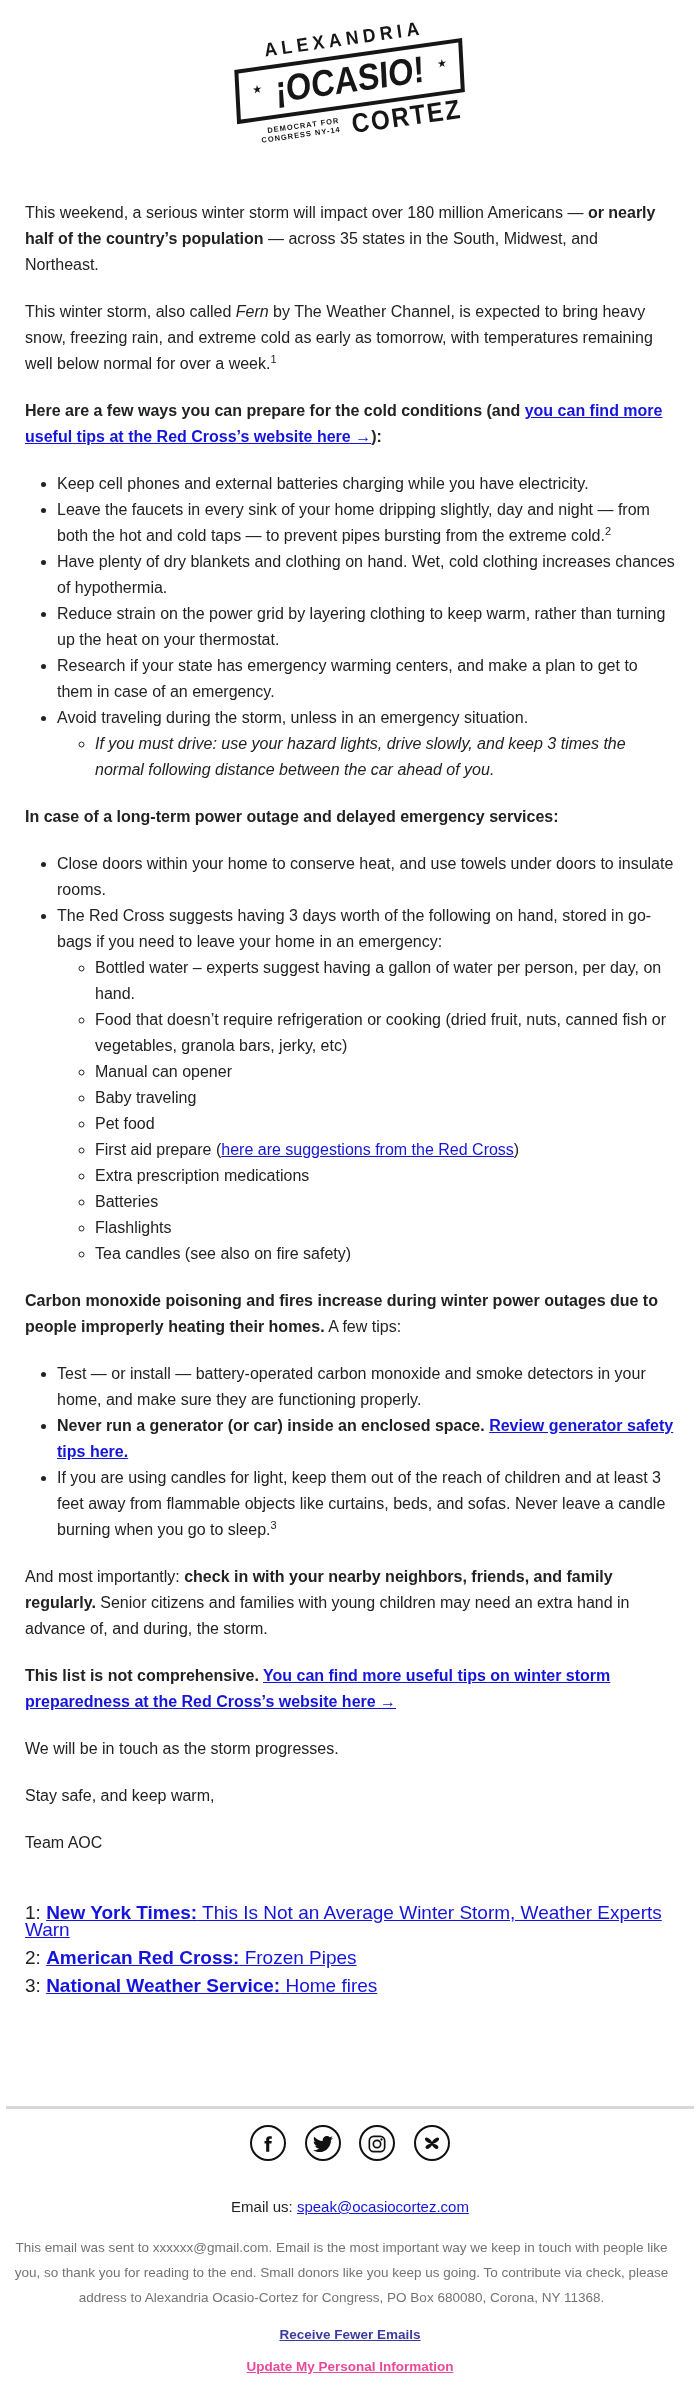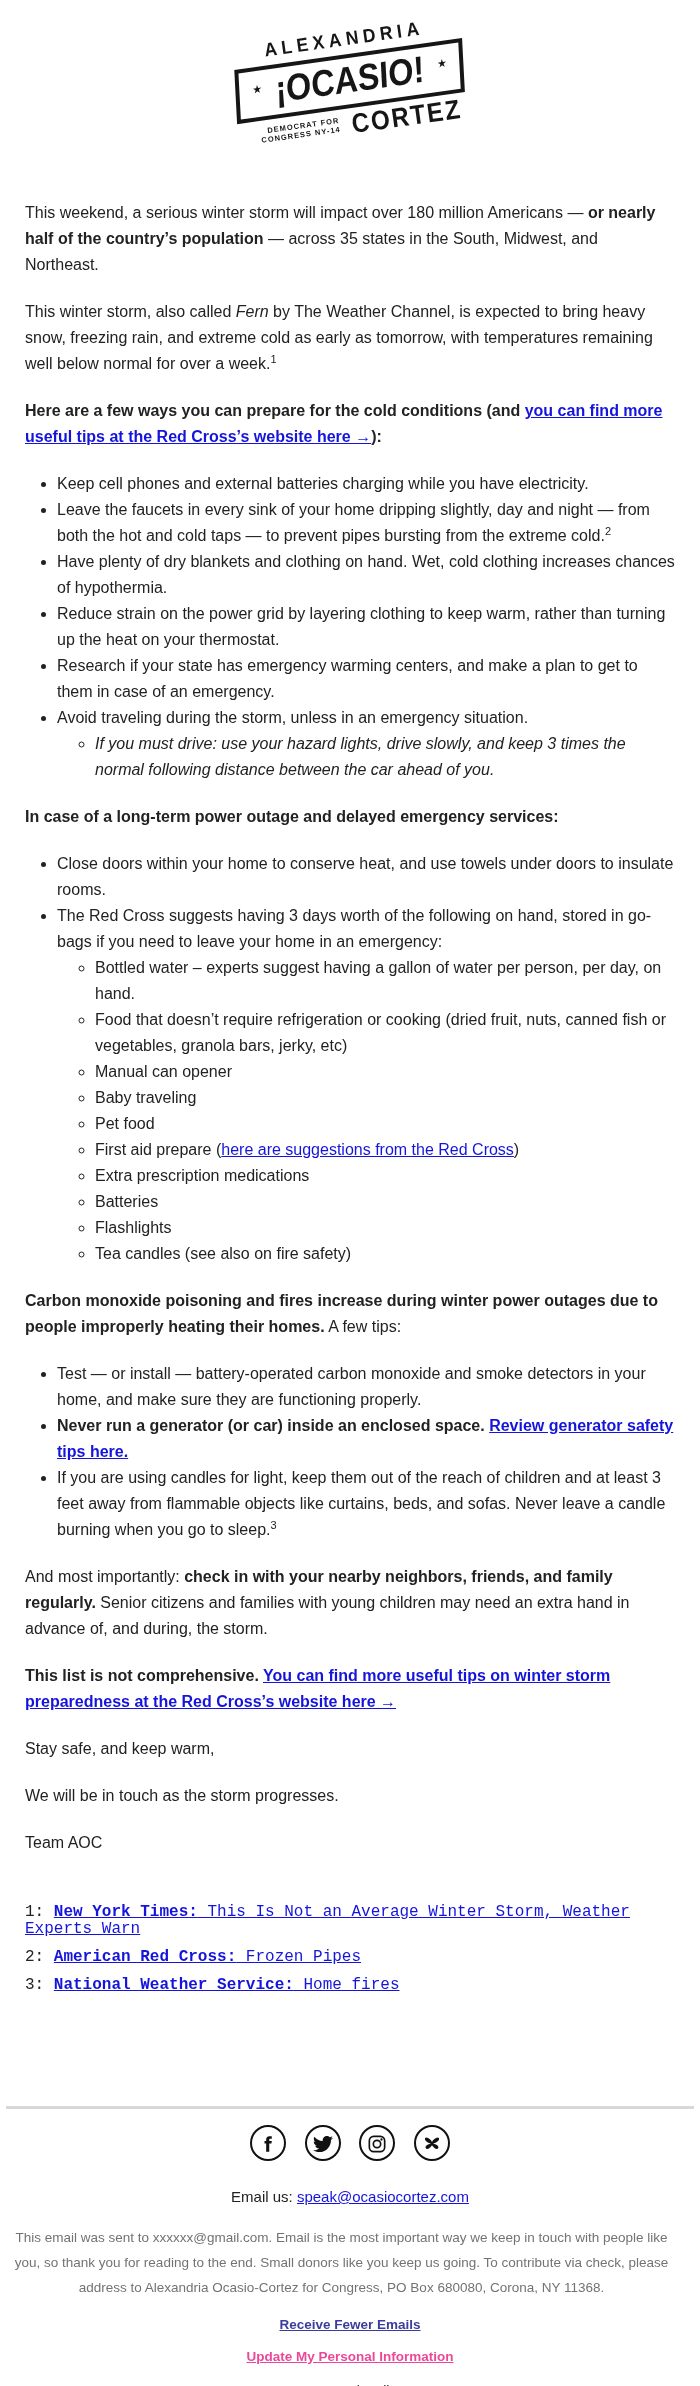--- a/index.html
+++ b/index.html
@@ -37,32 +37,32 @@
   a { color: #1414dd; text-decoration: underline; cursor: pointer; }
   a.bold-link { font-weight: 700; }
   sup { font-size: 11px; line-height: 0; }
   ul { margin: 21px 0; padding-left: 32px; }
   ul ul { margin: 0; padding-left: 38px; list-style-type: circle; }
   li { margin: 0; }
   .drive-tip { font-style: italic; }
 
   
   .footnotes { margin-top: 48px; }
-  .footnotes p { font-size: 16px; line-height: 17px; margin: 0 0 11px 0; font-family: Liberation Mono, monospace; }
+  .footnotes p { font-size: 19px; line-height: 17px; margin: 0 0 11px 0; }
 
   
   .divider { border: none; border-top: 3px solid #d8d8d8; margin: 112px 6px 0 6px; }
   .social-row { text-align: center; margin-top: 16px; }
   .social-circle {
     display: inline-block; width: 36px; height: 36px; border: 2px solid #111;
     border-radius: 50%; margin: 0 7px; vertical-align: middle;
     line-height: 32px; text-align: center; cursor: pointer;
   }
   .social-circle svg { width: 20px; height: 20px; vertical-align: middle; }
-  .email-us { text-align: center; font-size: 15px; margin-top: 27px; color: #222; }
+  .email-us { text-align: center; font-size: 15px; margin-top: 37px; color: #222; }
   .fine-print {
     text-align: center; font-size: 13.5px; line-height: 25px;
     margin: 20px 25px 0 8px; color: #737373;
   }
   .footer-link-row { text-align: center; margin-top: 17px; font-size: 13.5px; }
   .footer-link-receive { color: #3c3c9e; font-weight: 700; }
   .footer-link-update { color: #ec4899; font-weight: 700; }
   .unsubscribe { text-align: center; font-size: 14px; margin-top: 19px; color: #2c2c2c; padding-left: 26px; }
 </style>
 </head>
@@ -128,22 +128,22 @@
   <ul>
     <li>Test — or install — battery-operated carbon monoxide and smoke detectors in your home, and make sure they are functioning properly.</li>
     <li><span class="bold">Never run a generator (or car) inside an enclosed space. </span><a class="bold-link">Review generator safety tips here.</a></li>
     <li><span>If you are using candles for light, keep them out of the reach of children and at least 3 feet away from flammable objects like curtains, beds, and sofas. Never leave a candle burning when you go to sleep.</span><sup>3</sup></li>
   </ul>
 
   <p><span>And most importantly: </span><span class="bold">check in with your nearby neighbors, friends, and family regularly.</span><span> Senior citizens and families with young children may need an extra hand in advance of, and during, the storm.</span></p>
 
   <p><span class="bold">This list is not comprehensive. </span><a class="bold-link">You can find more useful tips on winter storm preparedness at the Red Cross’s website here →</a></p>
 
+  <p>We will be in touch as the storm progresses.</p>
   <p>Stay safe, and keep warm,</p>
-  <p>We will be in touch as the storm progresses.</p>
   <p>Team AOC</p>
 
   <div class="footnotes">
     <p><span>1: </span><a><span class="bold">New York Times:</span><span> This Is Not an Average Winter Storm, Weather Experts Warn</span></a></p>
     <p><span>2: </span><a><span class="bold">American Red Cross:</span><span> Frozen Pipes</span></a></p>
     <p><span>3: </span><a><span class="bold">National Weather Service:</span><span> Home fires</span></a></p>
   </div>
 
 </div>
 

